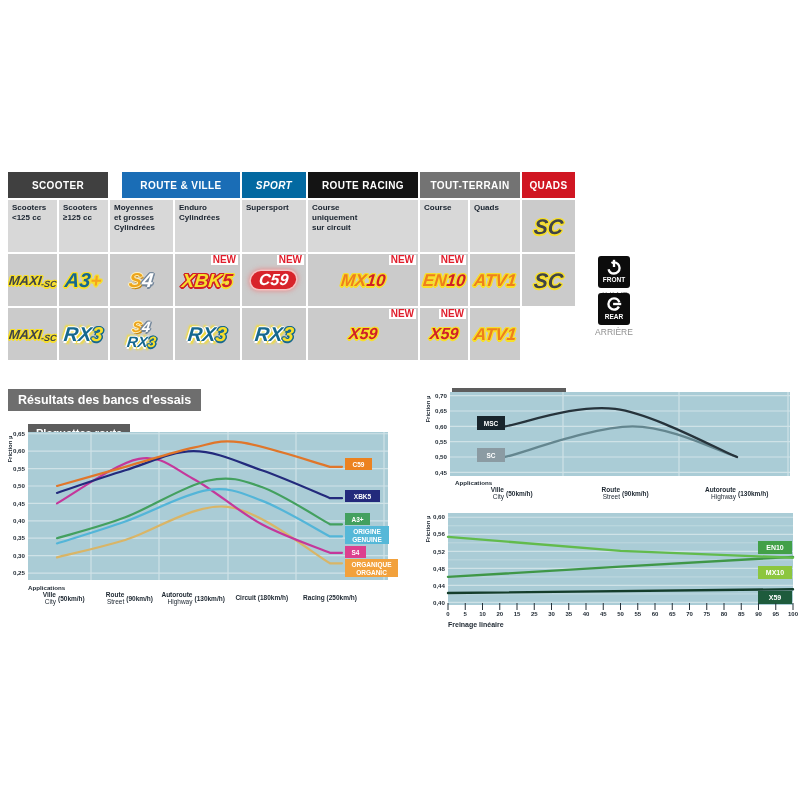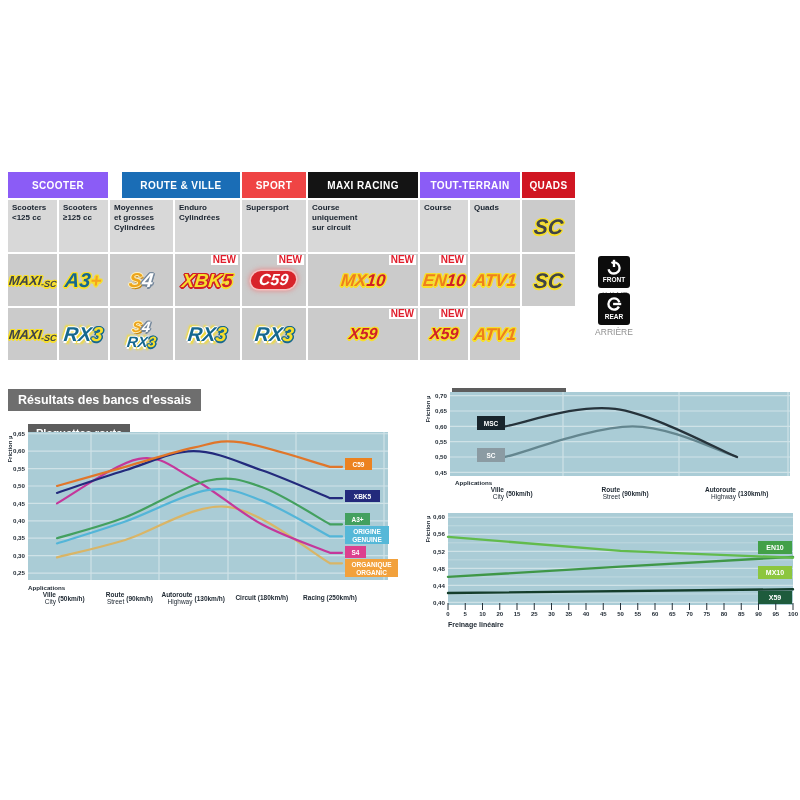--- a/index.html
+++ b/index.html
@@ -47,25 +47,25 @@
   .chart-title{position:absolute;background:#5d5d5d;color:#fff;font-weight:bold;
     font-size:11px;padding:3px 8px;}
   .chart-svg{position:absolute;}
 </style>
 </head>
 <body>
 
 <div class="page">
 
   <div id="catalog-table">
-      <div class="ghead" style="background: #8b5cf6; grid-column: span 2; text-align: right;">SCOOTER</div>
+      <div class="ghead" style="background: #404040; grid-column: span 2; text-align: right;">SCOOTER</div>
       <div class="ghead" style="background: rgb(26, 109, 182); grid-column: span 2; margin-left: 12px;">ROUTE &amp; VILLE</div>
-      <div class="ghead" style="background: #ef4444;">SPORT</div>
-      <div class="ghead" style="background: rgb(20, 20, 20);">MAXI RACING</div>
-      <div class="ghead" style="background: #8b5cf6; grid-column: span 2;">TOUT-TERRAIN</div>
+      <div class="ghead" style="background: #0369a1; font-style: italic;">SPORT</div>
+      <div class="ghead" style="background: rgb(20, 20, 20);">ROUTE RACING</div>
+      <div class="ghead" style="background: #737373; grid-column: span 2;">TOUT-TERRAIN</div>
       <div class="ghead" style="background: rgb(208, 22, 34);">QUADS</div>
       <div class="subhead">Scooters
 &lt;125 cc</div>
       <div class="subhead">Scooters
 ≥125 cc</div>
       <div class="subhead">Moyennes
 et grosses
 Cylindrées</div>
       <div class="subhead">Enduro
 Cylindrées</div>

